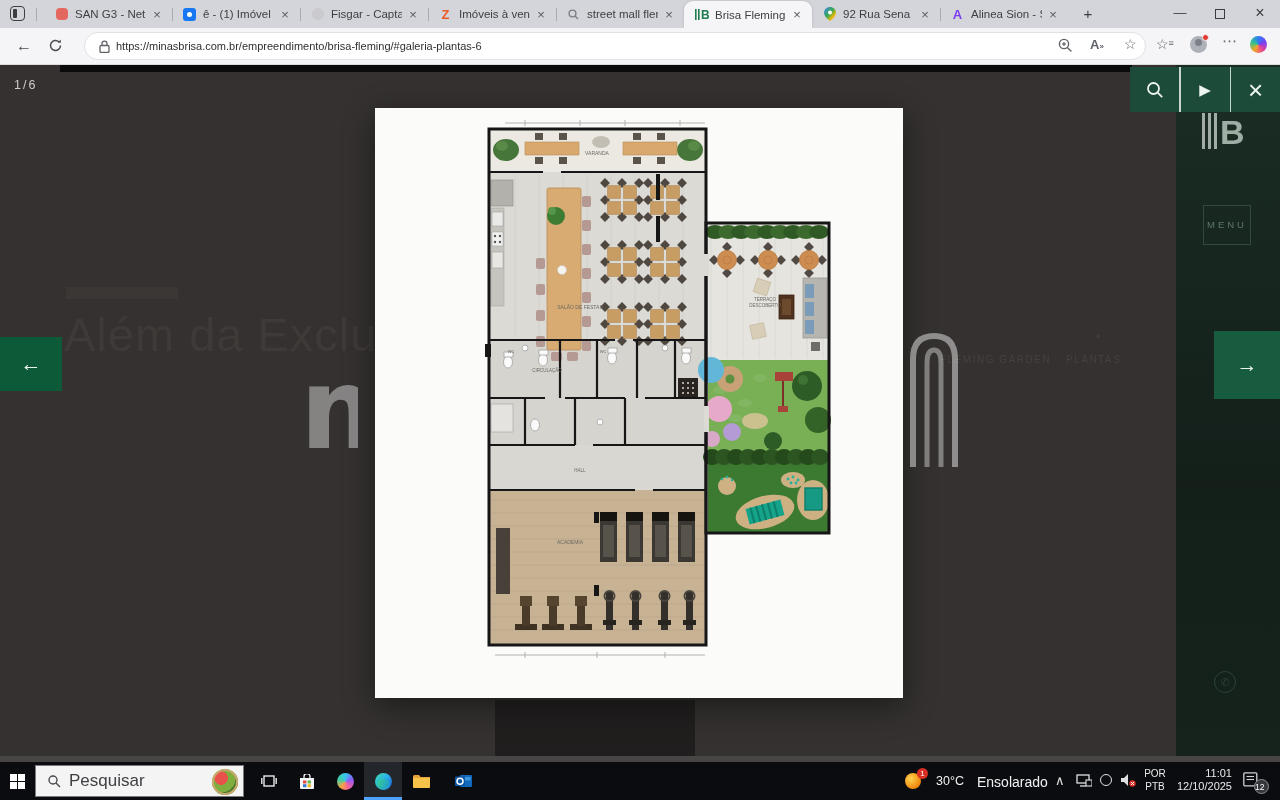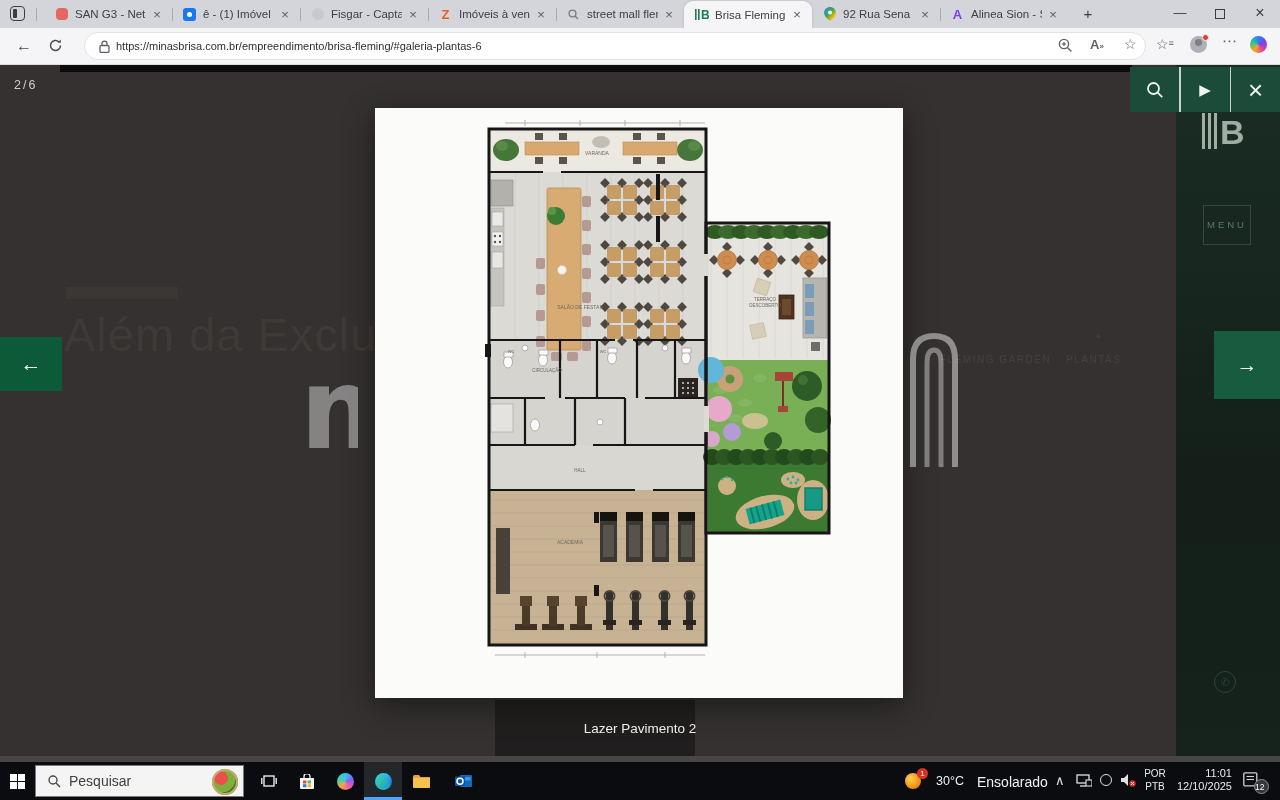--- a/index.html
+++ b/index.html
@@ -47,21 +47,21 @@
   #wm-frag { position:absolute; left:300px; top:288px; width:58px; overflow:hidden; font-family:"DejaVu Sans", sans-serif; font-weight:bold; font-size:112px; line-height:1; color:rgba(255,255,255,.4); }
   #wm-logo { position:absolute; left:903px; top:262px; }
 
   #caption-shade { position:absolute; left:495px; top:635px; width:200px; height:57px; background:rgba(8,8,8,.45); }
   #caption { position:absolute; left:0; top:656px; width:1280px; text-align:center; font-size:13.5px; color:#edecea; }
   #btm-strip { position:absolute; left:0; top:691px; width:1280px; height:6px; background:#474645; }
 
   
   #taskbar { position:absolute; left:0; top:762px; width:1280px; height:38px; background:#0b0c0f; color:#e9eaec; }
   #startbtn { position:absolute; left:0; top:0; width:34px; height:38px; display:flex; align-items:center; justify-content:center; }
-  #tsearch { position:absolute; left:35px; top:3px; width:209px; height:32px; background:#f4f4f4; border:1px solid #7a7a7e; display:flex; align-items:center; color:#3f4043; font-size:14px; }
+  #tsearch { position:absolute; left:35px; top:3px; width:209px; height:32px; background:#f4f4f4; border:1px solid #7a7a7e; display:flex; align-items:center; color:#3f4043; font-size:17px; }
   .tslot { position:absolute; top:0; width:38px; height:38px; display:flex; align-items:center; justify-content:center; }
   .tslot.active { background:#23262b; box-shadow:inset 0 -3px 0 #4da3ff; }
   .trayic { position:absolute; top:11px; color:#dfe0e2; font-size:12px; }
   .tray2line { position:absolute; top:5px; font-size:10px; line-height:13px; text-align:center; }
 
   svg { display:block; }
 </style>
 </head>
 <body>
 
@@ -211,21 +211,21 @@
     <svg width="46" height="40" viewBox="0 0 46 40" style="position:absolute;left:26px;top:46px;">
       <rect x="0" y="2" width="3" height="36" fill="#9fada4"></rect>
         <rect x="6" y="2" width="3" height="36" fill="#9fada4"></rect>
         <rect x="12" y="2" width="3" height="36" fill="#9fada4"></rect>
       <text x="18" y="33" font-size="34" font-weight="bold" fill="#9fada4" font-family="Liberation Sans">B</text>
     </svg>
     <div id="menu-box">MENU</div>
     <div id="wapp">✆</div>
   </div>
 
-  <div id="counter">2/6</div>
+  <div id="counter">1/6</div>
   <div id="lbctrls">
     <div class="lbbtn">
       <svg width="18" height="18" viewBox="0 0 18 18">
           <circle cx="7.5" cy="7.5" r="5.5" fill="none" stroke="#eef4f0" stroke-width="1.8"></circle>
           <line x1="11.7" y1="11.7" x2="16.2" y2="16.2" stroke="#eef4f0" stroke-width="1.8"></line>
         </svg>
     </div>
     <div class="lbbtn" style="font-size:15px;">▶</div>
     <div class="lbbtn" style="font-size:26px;line-height:1;">×</div>
   </div>
@@ -636,21 +636,20 @@
     </svg>
   </div>
 
   <div id="wm-frag"><span>m</span></div>
   <svg id="wm-logo" width="62" height="140" viewBox="0 0 62 140">
     <path d="M10 140 V32 Q10 9 31 9 Q52 9 52 32 V140" fill="none" stroke="rgba(255,255,255,.45)" stroke-width="6"></path>
     <path d="M24 140 V36 Q24 23 31 23 Q38 23 38 36 V140" fill="none" stroke="rgba(255,255,255,.38)" stroke-width="5"></path>
   </svg>
 
   <div id="caption-shade"></div>
-  <div id="caption">Lazer Pavimento 2</div>
   <div id="btm-strip"></div>
 </div>
 
 <div id="taskbar">
   <div id="startbtn">
     <svg width="15" height="15" viewBox="0 0 15 15">
         <rect x="0" y="0" width="7" height="7" fill="#fff"></rect>
         <rect x="8" y="0" width="7" height="7" fill="#fff"></rect>
         <rect x="0" y="8" width="7" height="7" fill="#fff"></rect>
         <rect x="8" y="8" width="7" height="7" fill="#fff"></rect>

